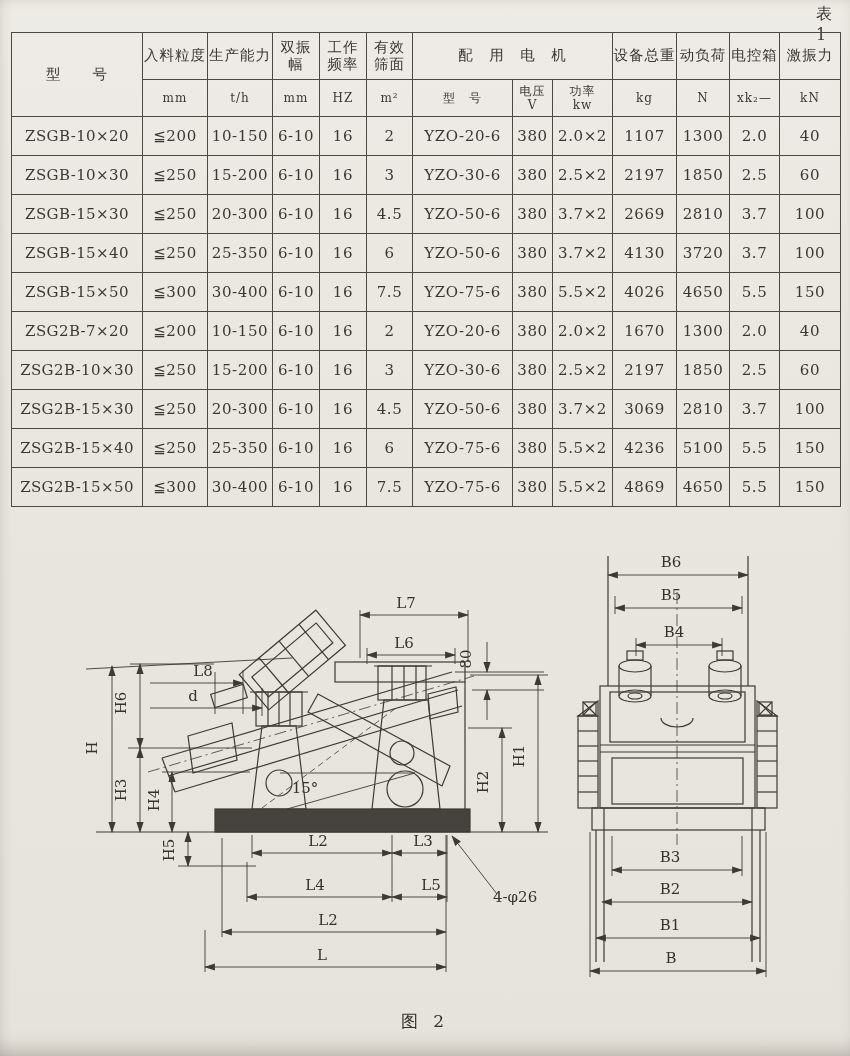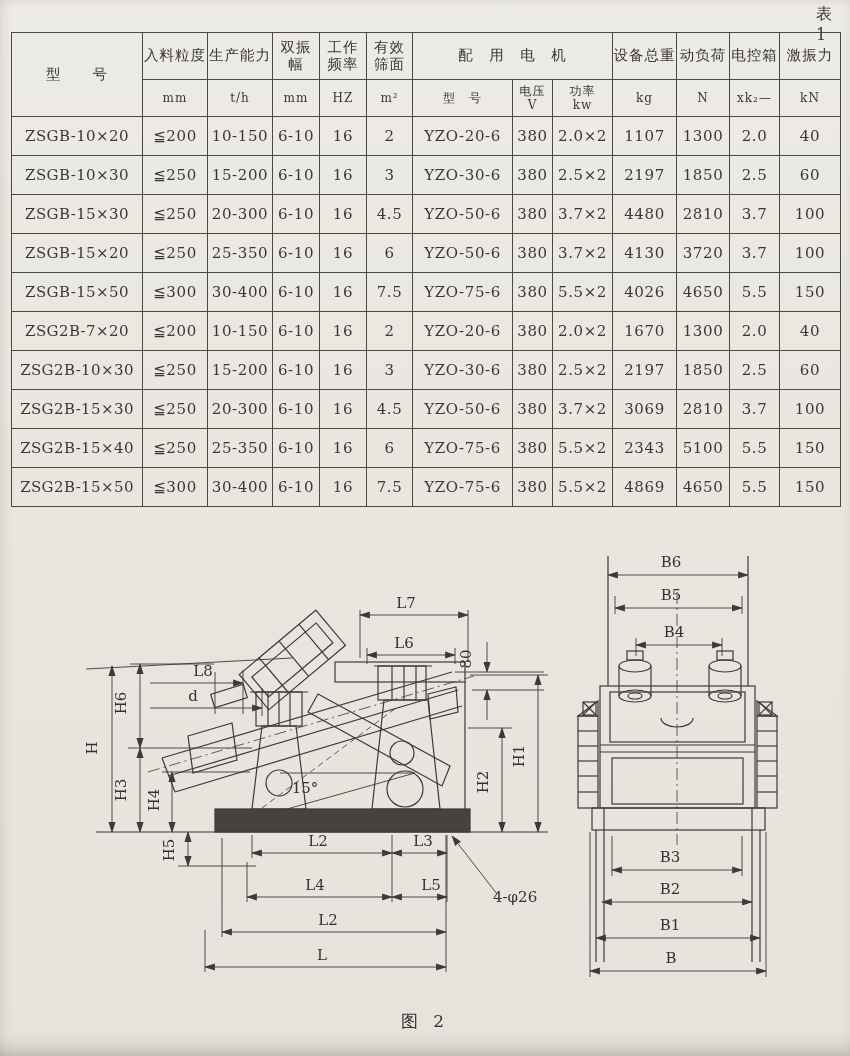--- a/index.html
+++ b/index.html
@@ -128,27 +128,27 @@
     <tr>
         <td class="c-model">ZSGB-15×30</td>
         <td>≦250</td>
         <td>20-300</td>
         <td>6-10</td>
         <td>16</td>
         <td>4.5</td>
         <td>YZO-50-6</td>
         <td>380</td>
         <td>3.7×2</td>
-        <td>4480</td>
+        <td>2669</td>
         <td>2810</td>
         <td>3.7</td>
         <td>100</td>
       </tr>
     <tr>
-        <td class="c-model">ZSGB-15×20</td>
+        <td class="c-model">ZSGB-15×40</td>
         <td>≦250</td>
         <td>25-350</td>
         <td>6-10</td>
         <td>16</td>
         <td>6</td>
         <td>YZO-50-6</td>
         <td>380</td>
         <td>3.7×2</td>
         <td>4130</td>
         <td>3720</td>
@@ -218,21 +218,21 @@
     <tr>
         <td class="c-model">ZSG2B-15×40</td>
         <td>≦250</td>
         <td>25-350</td>
         <td>6-10</td>
         <td>16</td>
         <td>6</td>
         <td>YZO-75-6</td>
         <td>380</td>
         <td>5.5×2</td>
-        <td>2343</td>
+        <td>4236</td>
         <td>5100</td>
         <td>5.5</td>
         <td>150</td>
       </tr>
     <tr>
         <td class="c-model">ZSG2B-15×50</td>
         <td>≦300</td>
         <td>30-400</td>
         <td>6-10</td>
         <td>16</td>

